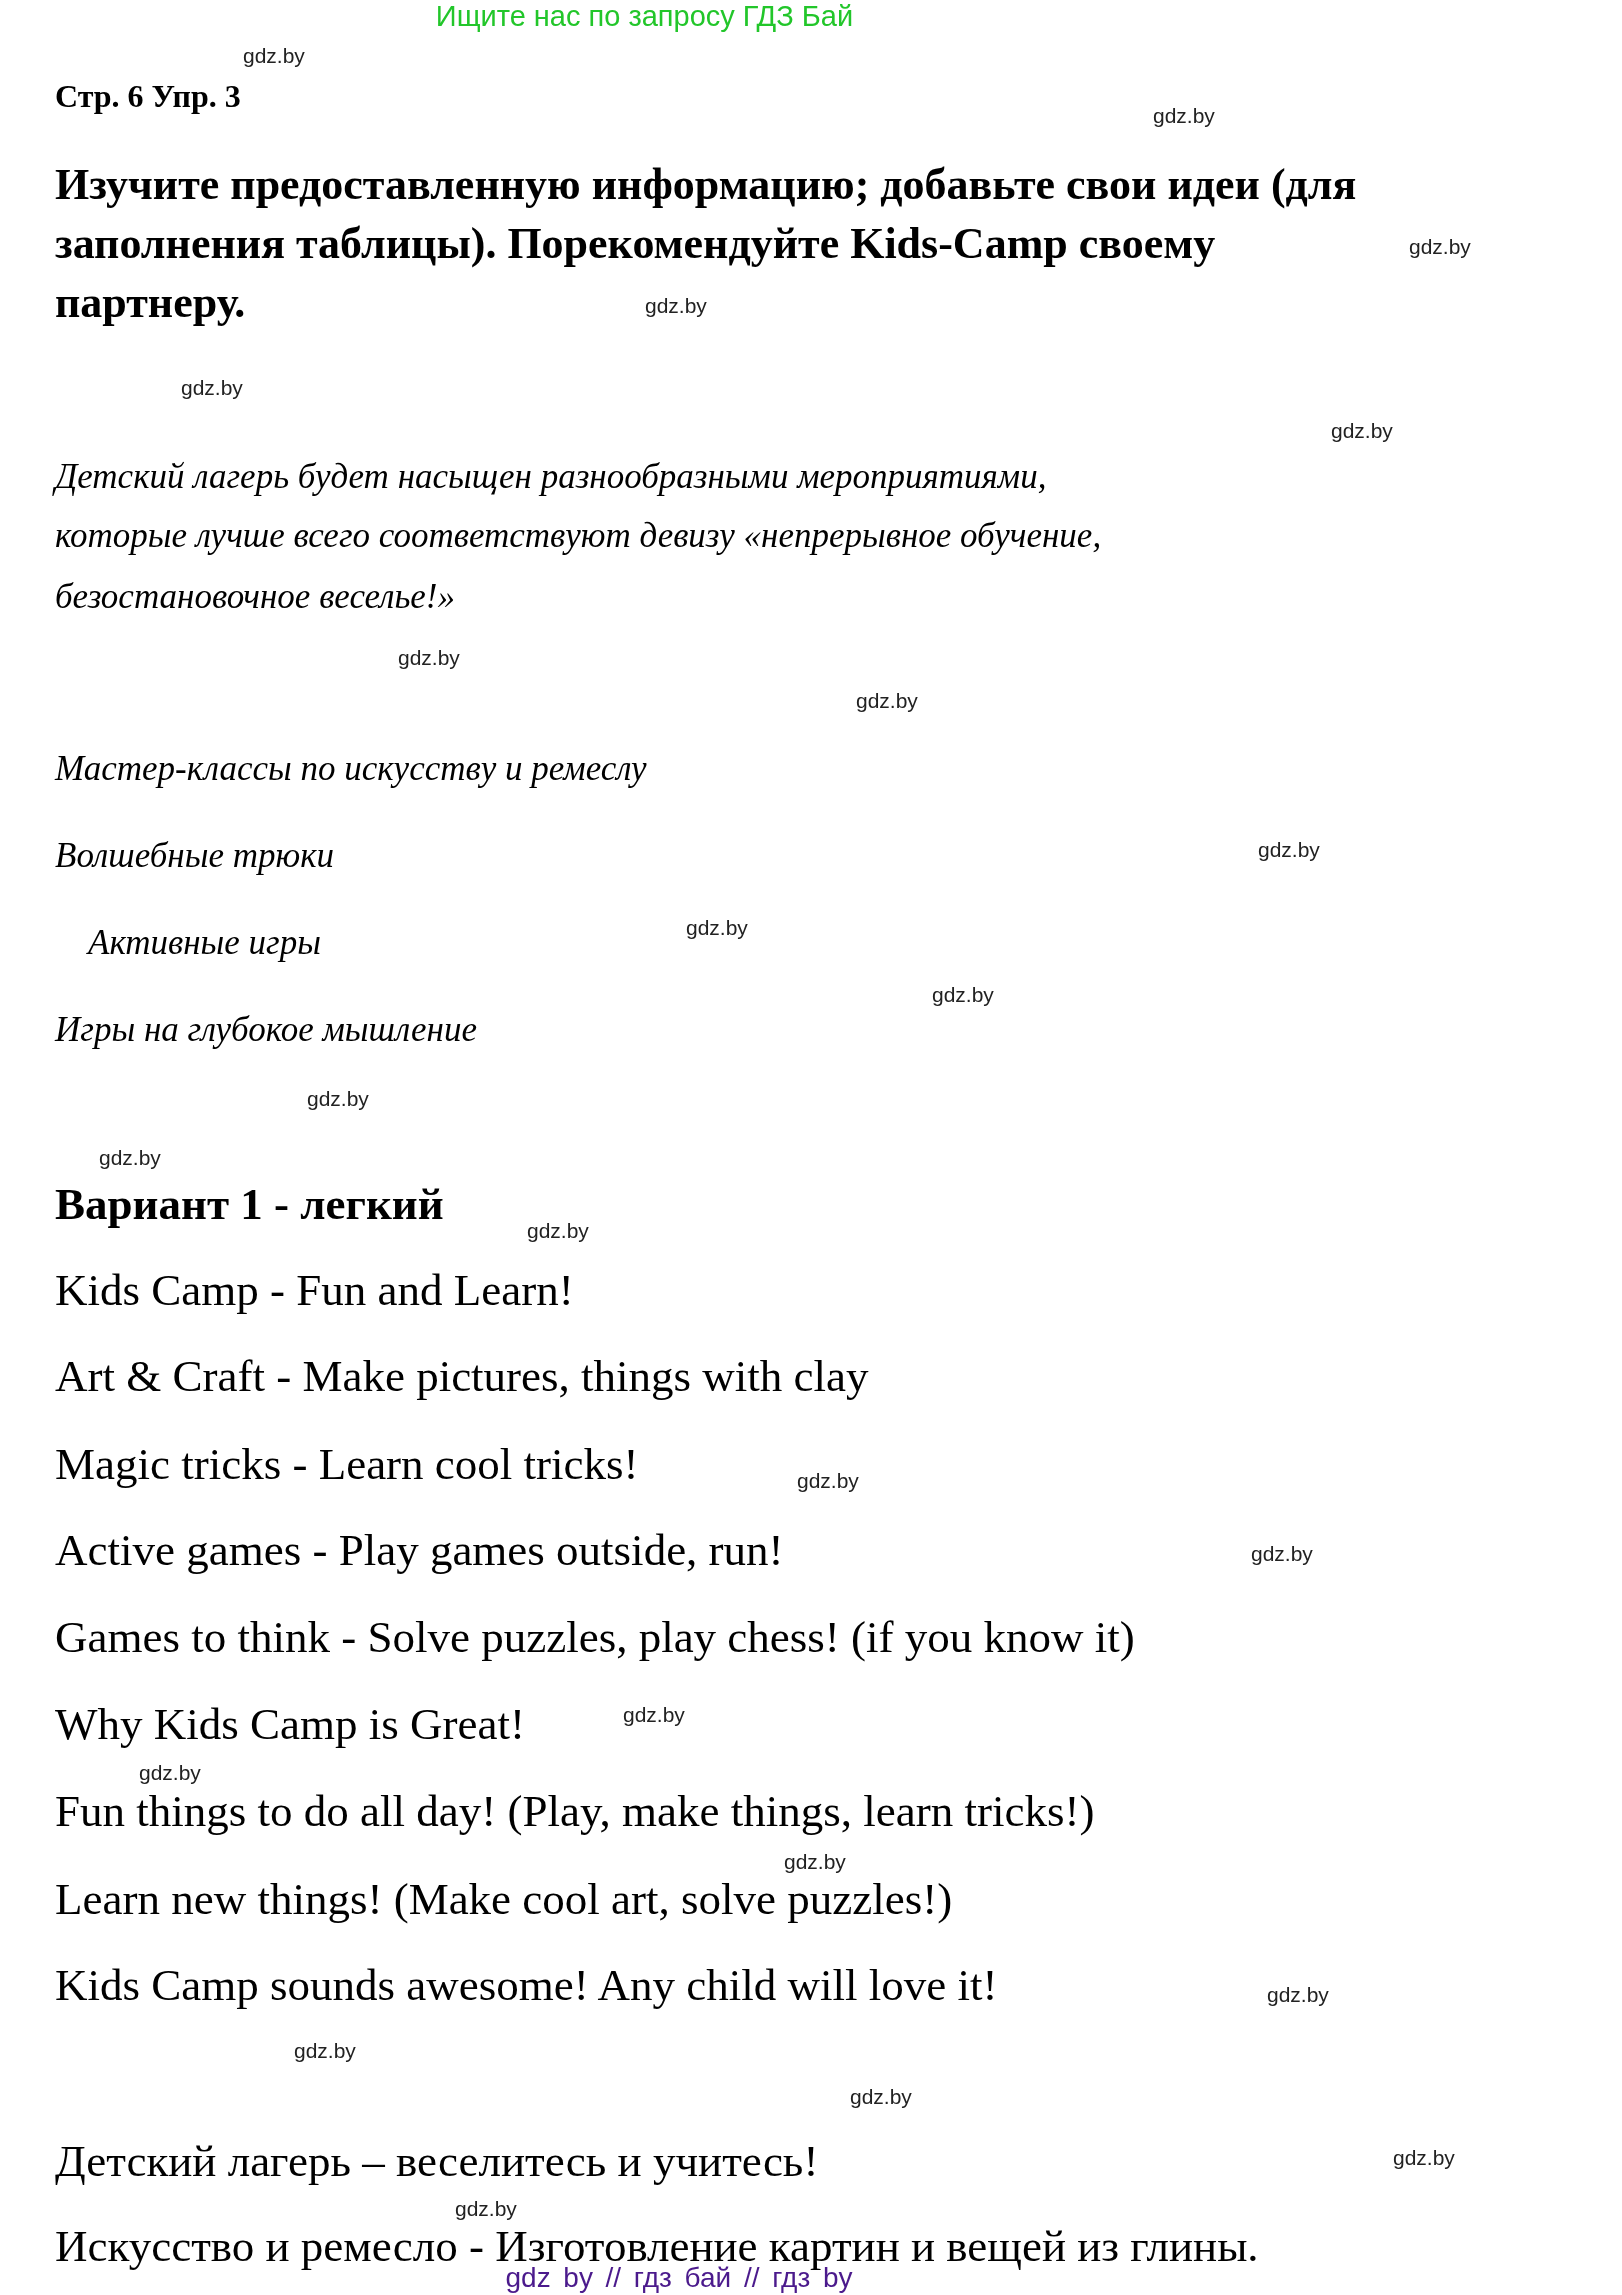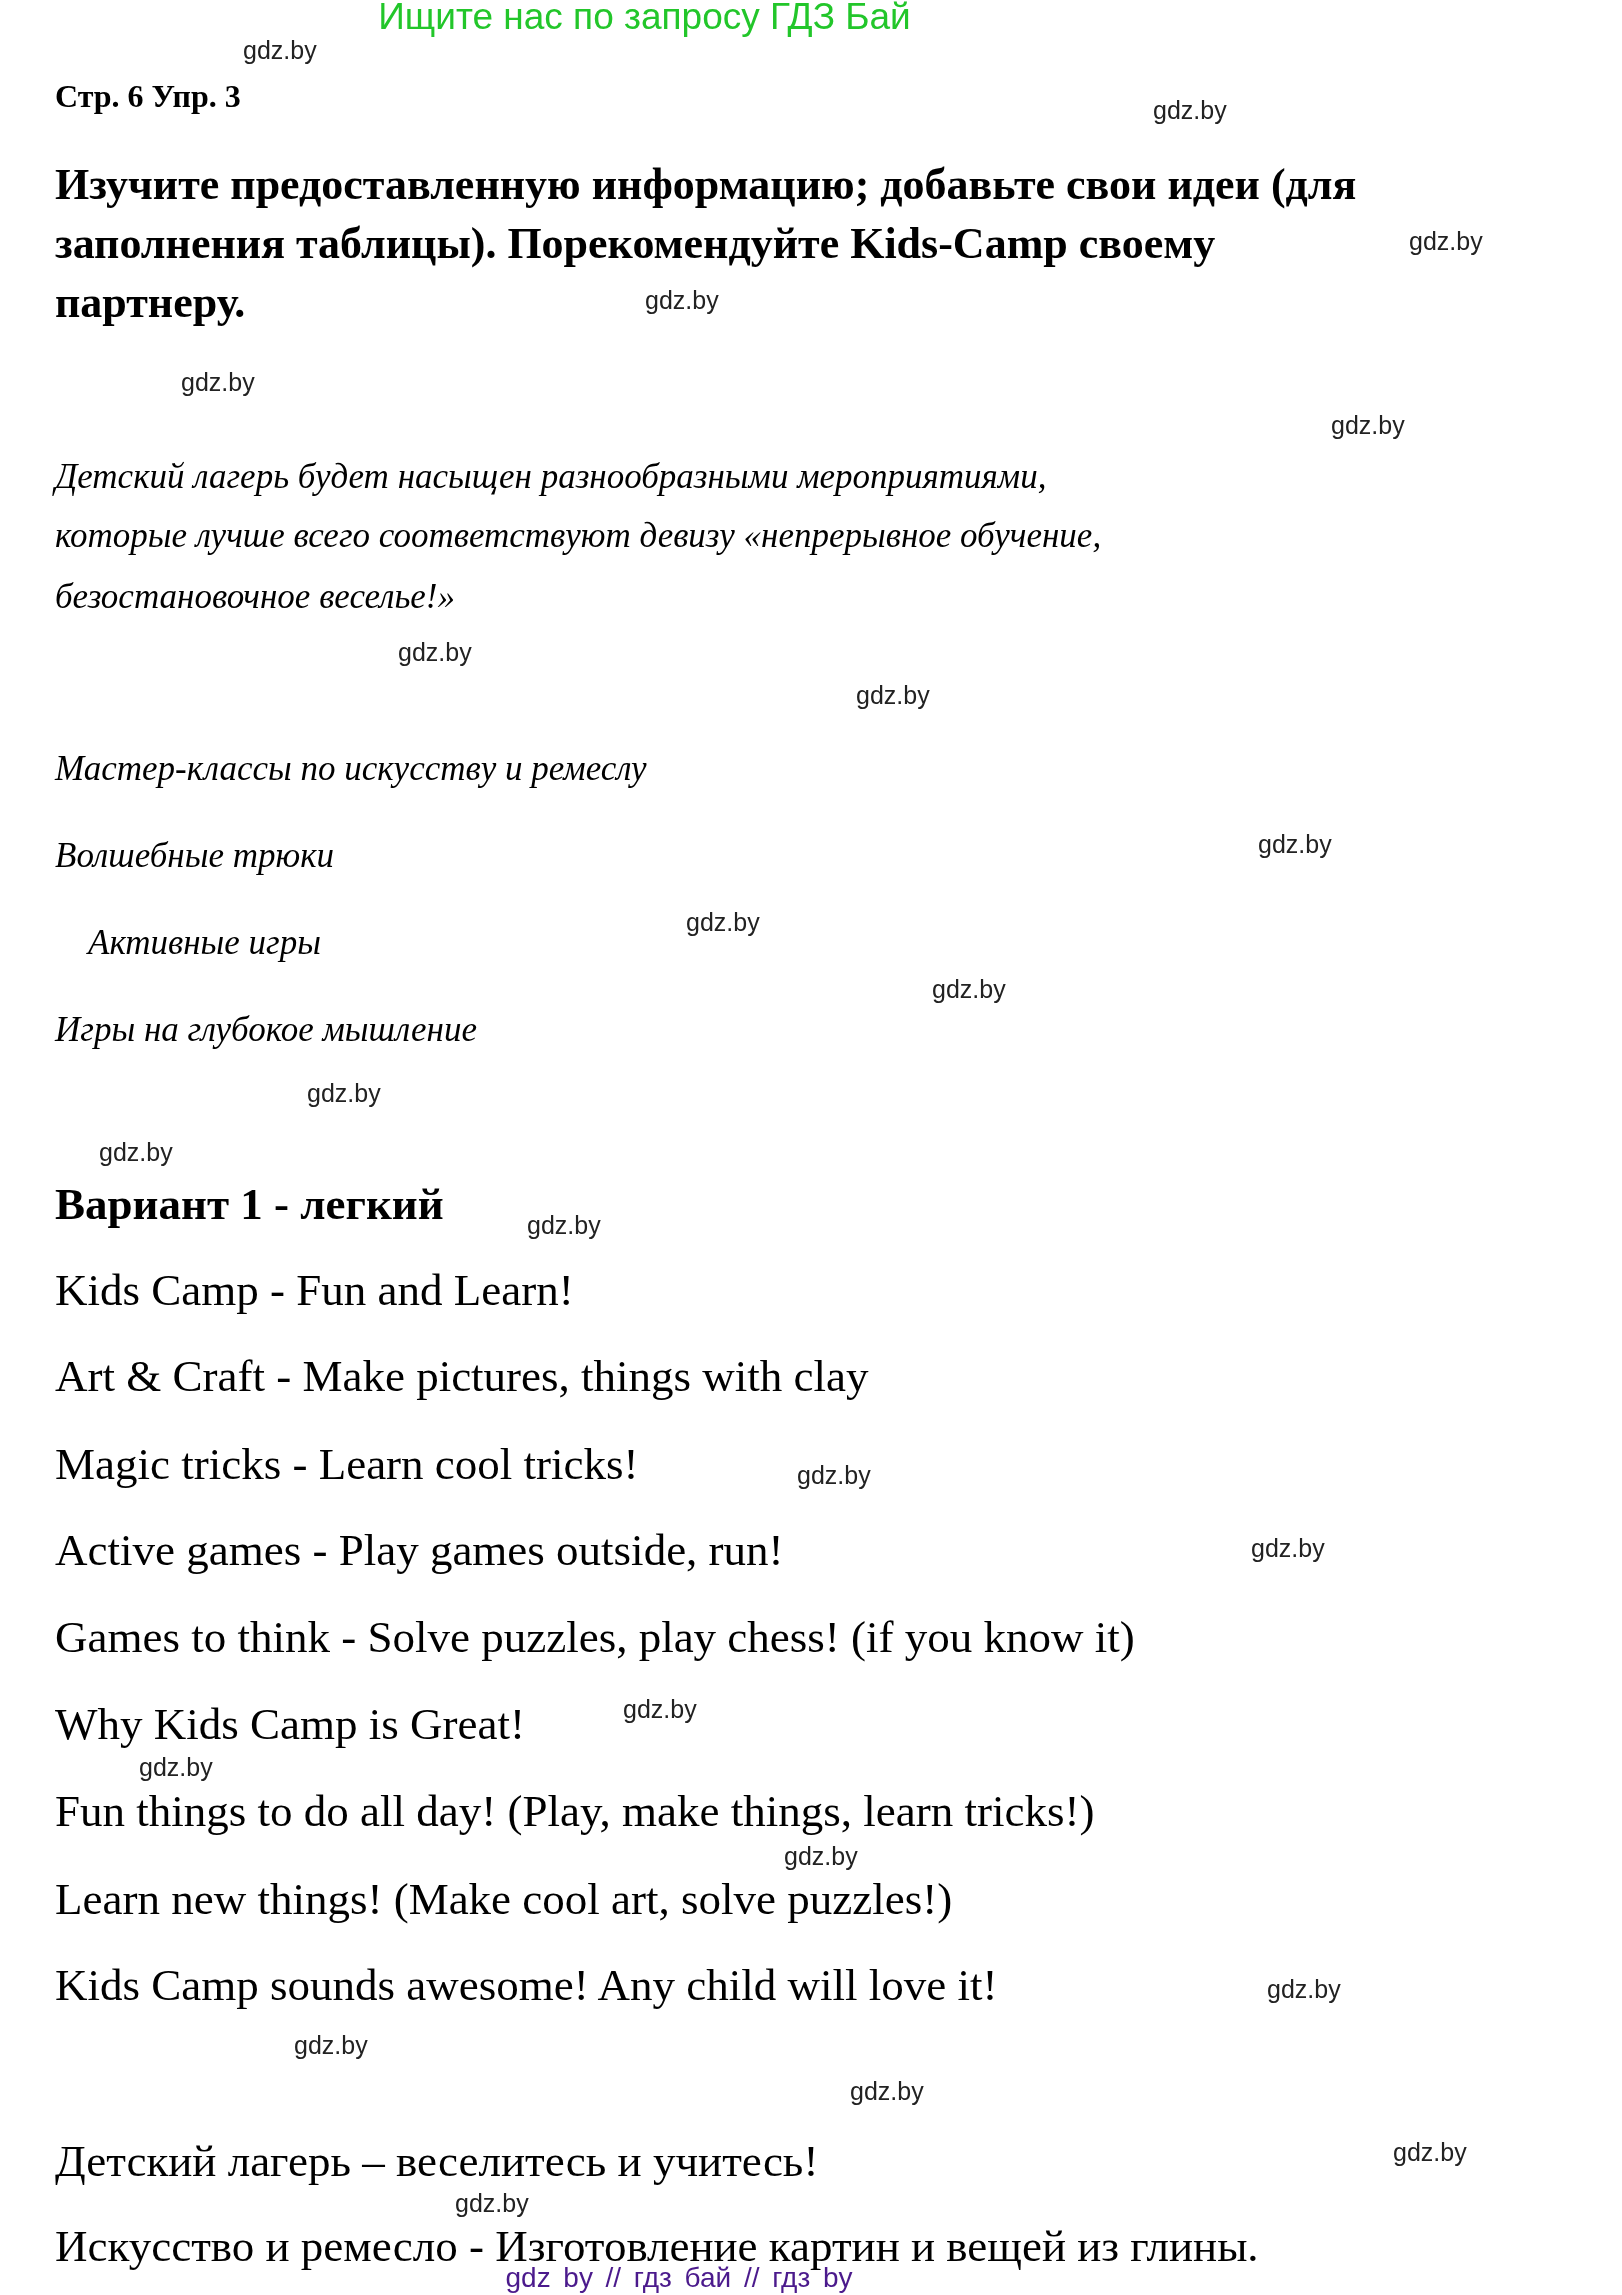--- a/index.html
+++ b/index.html
@@ -13,38 +13,39 @@
     position: relative;
     overflow: hidden;
     font-family: "Liberation Serif", serif;
     color: #000000;
   }
   .abs { position: absolute; white-space: nowrap; }
   .banner {
     left: 0; width: 1289px; top: 0;
     text-align: center;
     font-family: "Liberation Sans", sans-serif;
-    font-size: 37px;
+    font-size: 29px;
     line-height: 33px;
     color: #22c62a;
   }
   .footer {
     left: 0; width: 1358px; top: 2261px;
     text-align: center;
     font-family: "Liberation Sans", sans-serif;
     font-size: 28px;
     line-height: 33px;
     color: #4b1a8c;
     word-spacing: 4.9px;
   }
   .wm {
     font-family: "Liberation Sans", sans-serif;
-    font-size: 25px;
+    font-size: 21px;
     line-height: 28px;
     color: #222222;
+    margin-top: 6px;
   }
   .title {
     left: 55px;
     font-weight: bold;
     font-size: 32px;
     line-height: 52px;
   }
   .heading {
     left: 55px;
     font-weight: bold;

